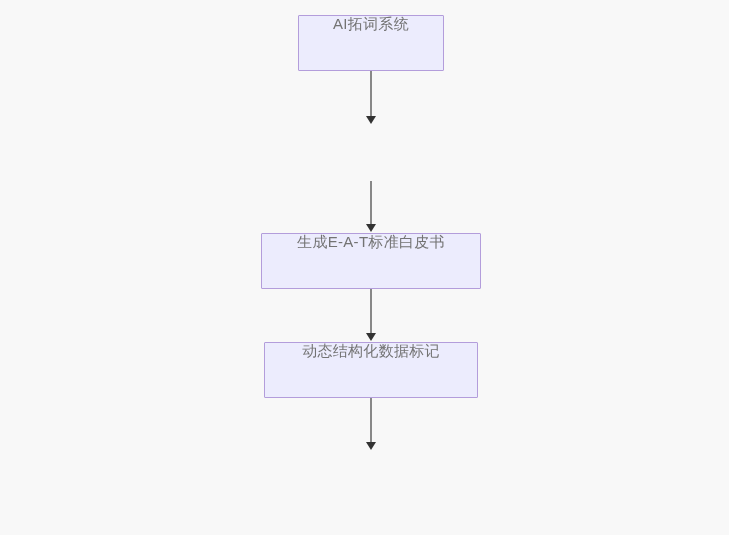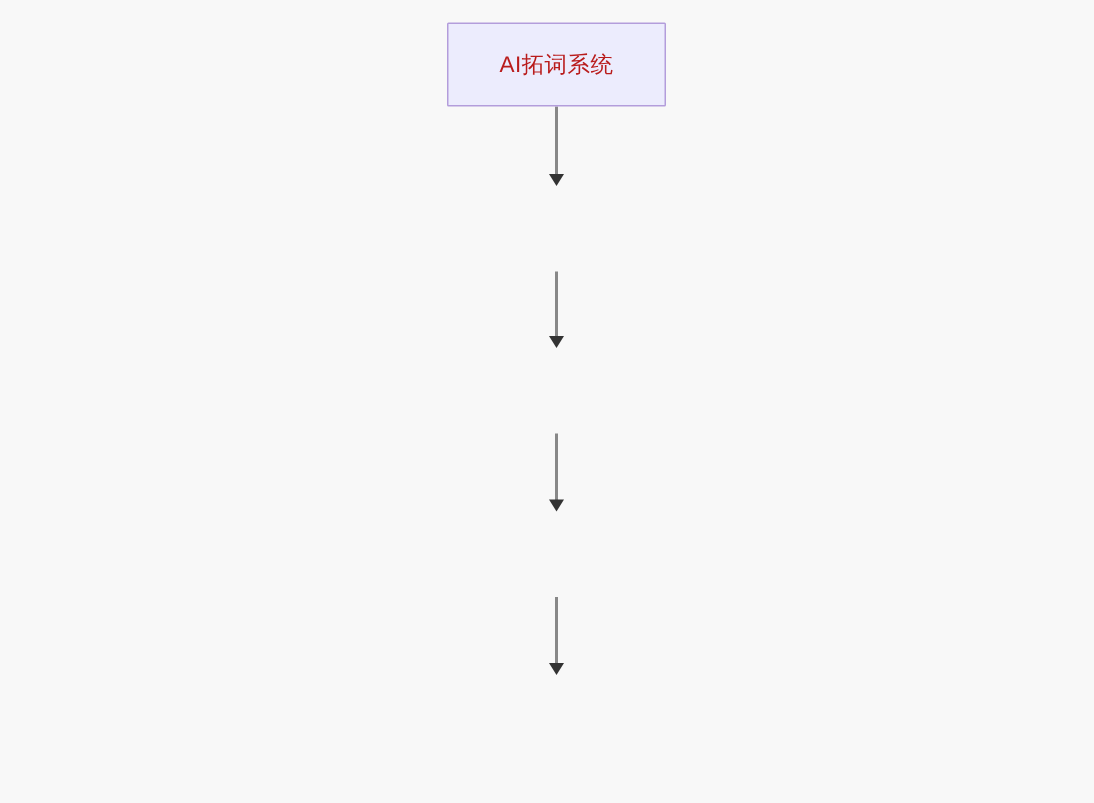--- a/index.html
+++ b/index.html
@@ -18,23 +18,22 @@
     width: 729px;
     height: 535px;
   }
   .node {
     position: absolute;
     box-sizing: border-box;
     background: #ececfd;
     border: 1.4px solid #b39ddb;
     border-radius: 1px;
     display: flex;
-    align-items: center;
     justify-content: center;
-    color: #b91c1c;
+    color: #737373;
     font-size: 15px;
     letter-spacing: 0.3px;
     white-space: nowrap;
     user-select: none;
   }
   .node-label {
     line-height: 1;
   }
   .edge {
     position: absolute;
@@ -65,16 +64,22 @@
   <div class="arrowhead" style="left:365.5px; top:333px;"></div>
 
   <div class="edge" style="left:370px; top:398px; height:45px;"></div>
   <div class="arrowhead" style="left:365.5px; top:442px;"></div>
 
   <div class="node" style="left:298px; top:15px; width:146px; height:56px;">
     <span class="node-label">AI拓词系统</span>
   </div>
 
 
+  <div class="node" style="left:261px; top:233px; width:220px; height:56px;">
+    <span class="node-label">生成E-A-T标准白皮书</span>
+  </div>
 
+  <div class="node" style="left:264px; top:342px; width:214px; height:56px;">
+    <span class="node-label">动态结构化数据标记</span>
+  </div>
 
 
 </div>
 
 </body></html>

